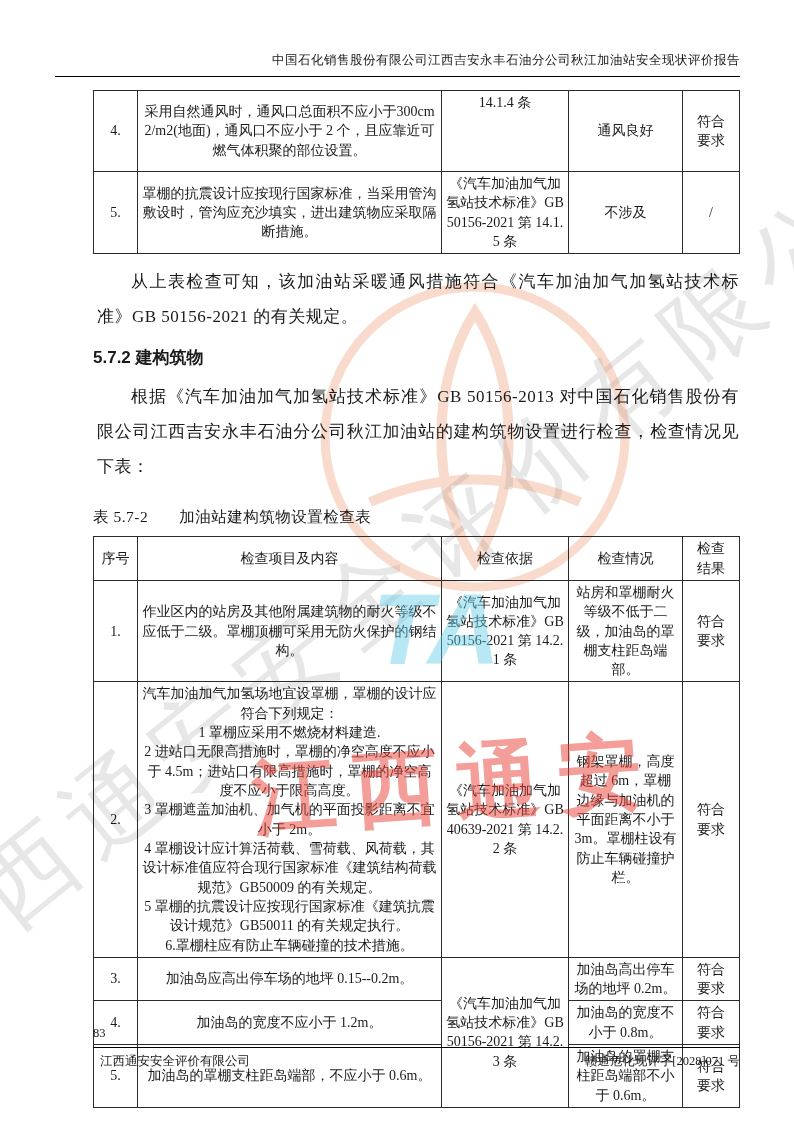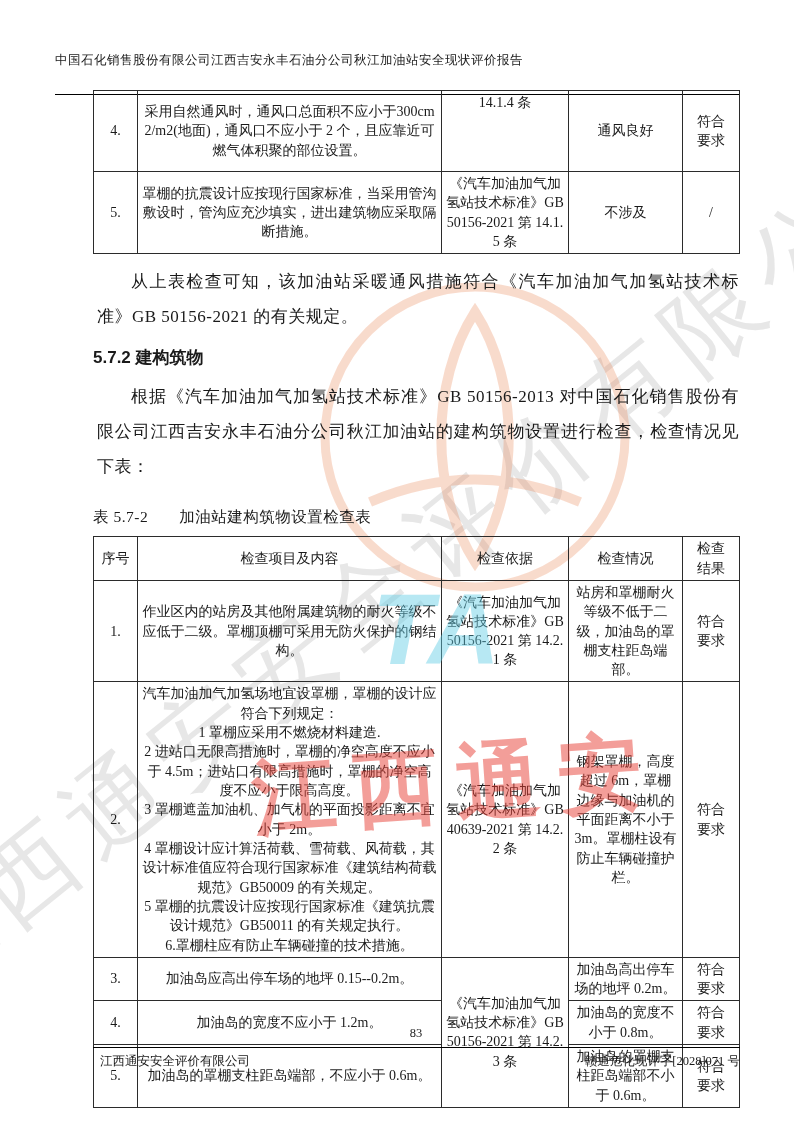--- a/index.html
+++ b/index.html
@@ -8,22 +8,22 @@
     width:794px;height:1123px;
     margin:0 auto;
     background:#ffffff;
     font-family:"Liberation Serif","DejaVu Serif",serif;
     color:#1a1a1a;
     overflow:hidden;
   }
   
   .doc-header{
     position:absolute;top:52px;left:55px;right:54px;
-    text-align:left;font-size:12.5px;letter-spacing:.5px;
-    padding-bottom:25px;border-bottom:1.5px solid #000;
+    text-align:right;font-size:12.5px;letter-spacing:.5px;
+    padding-bottom:7px;border-bottom:1.5px solid #000;
   }
   
   .content{position:absolute;top:90px;left:93px;width:646px;z-index:2;}
   table{border-collapse:collapse;table-layout:fixed;width:646px;}
   td,th{
     border:1px solid #2b2b2b;
     font-size:14px;line-height:1.38;
     text-align:center;vertical-align:middle;
     padding:2px 4px;font-weight:normal;
     word-break:break-all;
@@ -51,21 +51,21 @@
     font-family:"Liberation Sans","DejaVu Sans",sans-serif;
     font-size:17px;font-weight:bold;margin:12px 0 10px 0;
   }
   .caption{
     text-align:left;font-size:15.5px;margin:23px 0 8px 0;letter-spacing:.5px;
   }
   .caption .gap{display:inline-block;width:2em;}
   
   .page-number{
     position:absolute;top:1026px;left:93px;width:646px;
-    text-align:center;font-size:12.5px;z-index:2;
+    font-size:12.5px;z-index:2;
   }
   .footer-line{
     position:absolute;top:1047px;left:93px;right:54px;
     border-top:1.5px solid #000;z-index:2;
   }
   .doc-footer{
     position:absolute;top:1053px;left:100px;right:54px;
     display:flex;justify-content:space-between;
     font-size:12.5px;z-index:2;
   }

